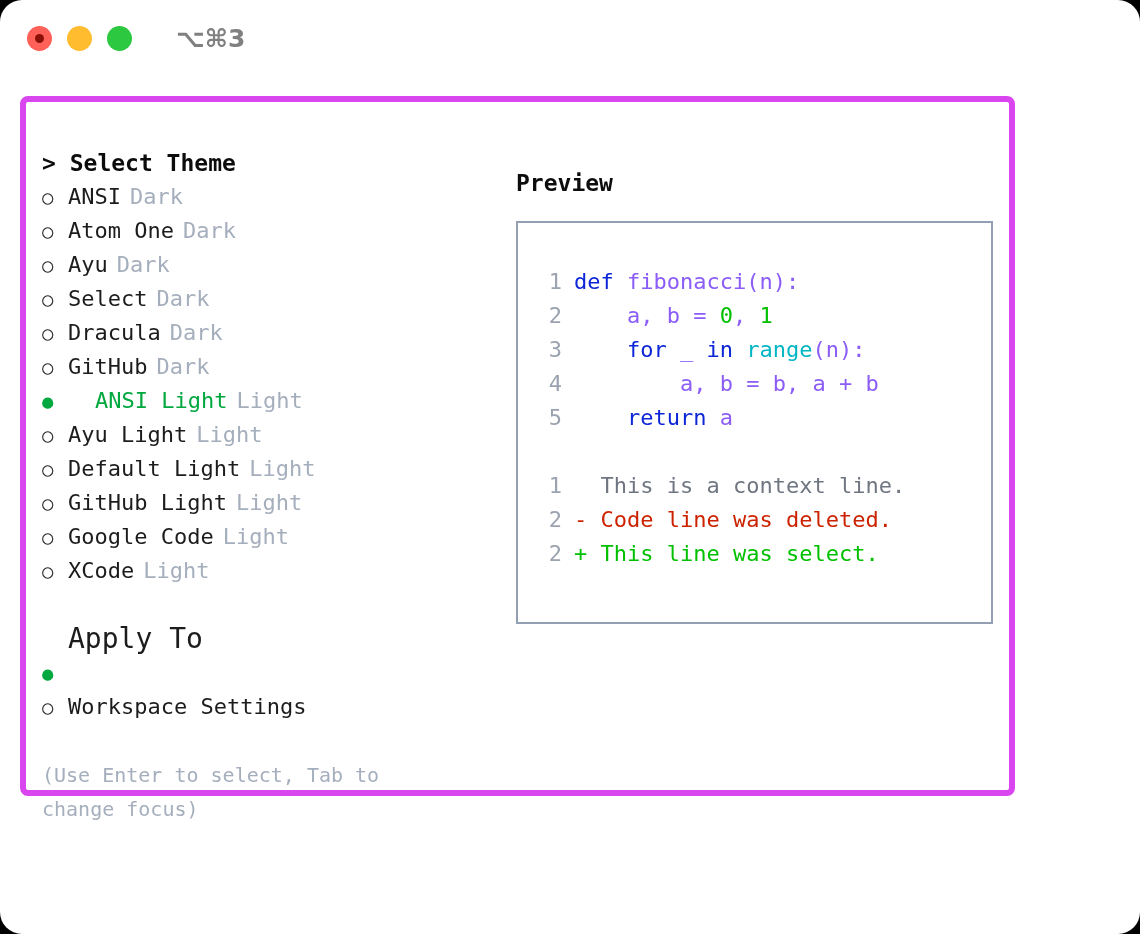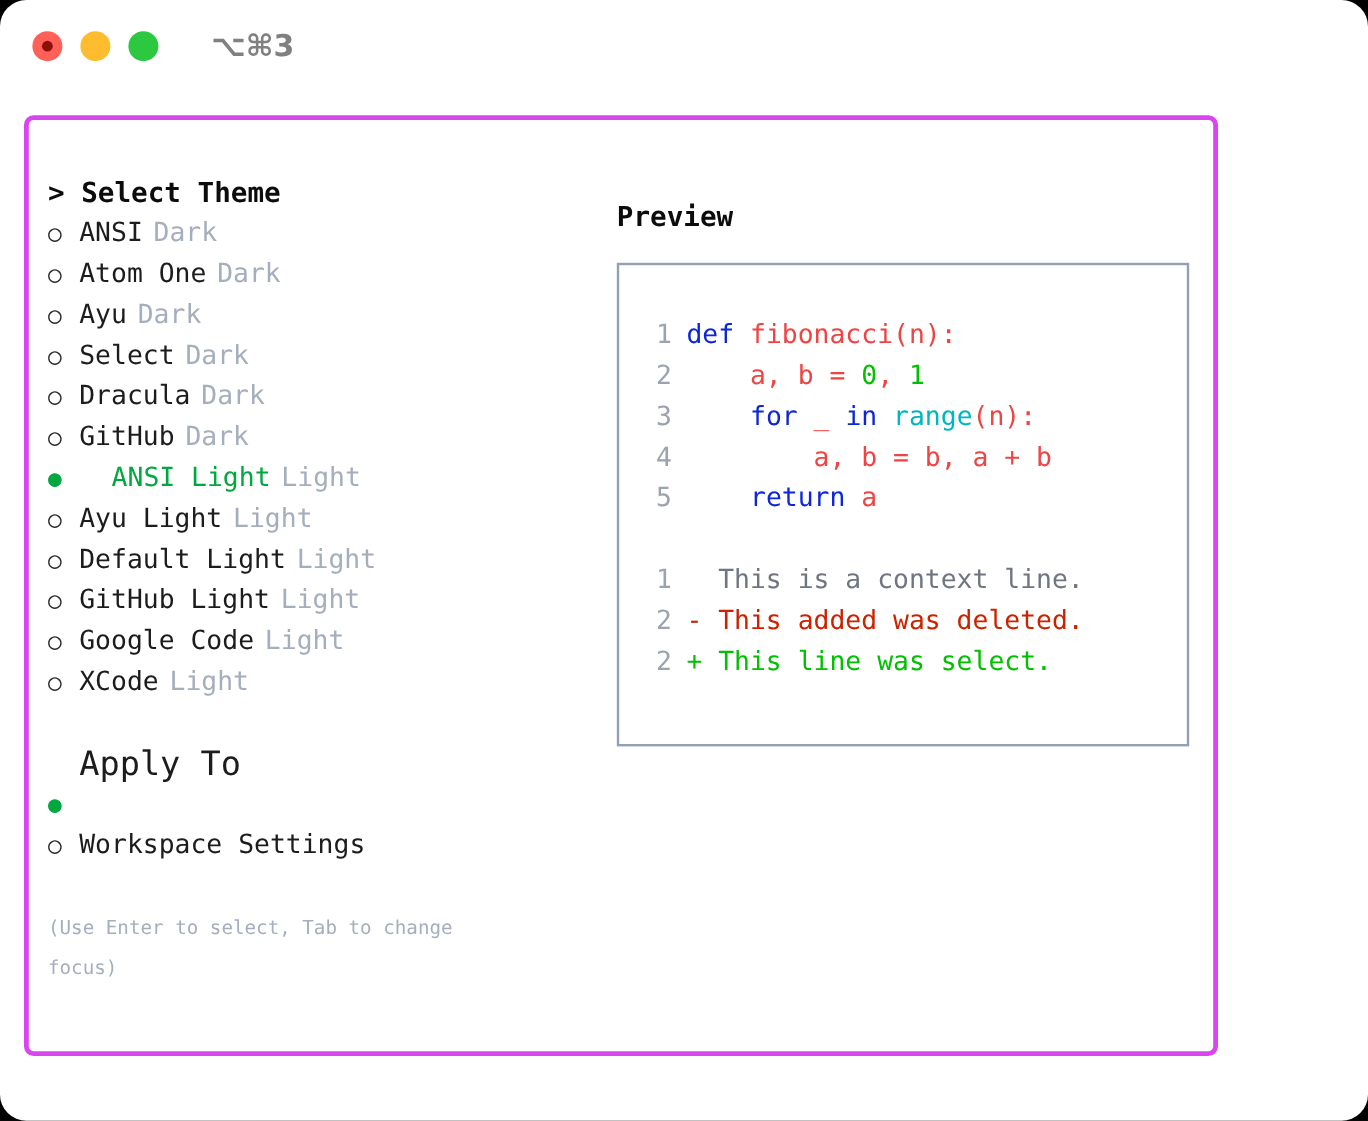--- a/index.html
+++ b/index.html
@@ -66,22 +66,22 @@
     letter-spacing: 0px;
     font-family: "DejaVu Sans", "Liberation Sans", sans-serif;
   }
 
   
   #main-panel {
     position: absolute;
     left: 20px;
     top: 96px;
     width: 995px;
-    height: 784px;
-    border: 4px solid #d946ef;
+    height: 700px;
+    border: 6px solid #d946ef;
     border-radius: 8px;
     box-sizing: border-box;
     background: #ffffff;
   }
 
   #panel-columns {
     position: absolute;
     left: 0; top: 0;
     width: 100%; height: 100%;
     display: flex;
@@ -136,21 +136,21 @@
   .group-heading {
     font-size: 28px;
     line-height: 34px;
     color: #1c1c1c;
     padding-left: 26px;
     white-space: pre;
   }
 
   #hint-text {
     margin-top: 34px;
-    font-size: 16px;
+    font-size: 20px;
     line-height: 34px;
     color: #a5aebc;
     width: 400px;
     white-space: normal;
   }
 
   
   #preview-box {
     margin-top: 21px;
     width: 477px;
@@ -173,21 +173,21 @@
     flex: 0 0 auto;
     text-align: right;
     color: #9aa3af;
     margin-right: 12px;
   }
   .code-text { color: #1c1c1c; }
 
   .tok-kw   { color: #0d27d8; }
   .tok-fn   { color: #00b6c4; }
   .tok-num  { color: #00c000; }
-  .tok-plain{ color: #ef4444; }
+  .tok-plain{ color: #8b5cf6; }
 
   .diff-ctx { color: #6f7681; }
   .diff-del { color: #cc2200; }
   .diff-add { color: #00c000; }
 
   .blank-row { height: 34px; }
 </style>
 </head>
 <body>
 
@@ -240,21 +240,21 @@
           <div id="code-block">
               <div class="code-row"><span class="lineno">1</span><span class="code-text"><span class="tok-kw">def</span><span class="tok-plain"> fibonacci(n):</span></span></div>
               <div class="code-row"><span class="lineno">2</span><span class="code-text"><span class="tok-plain">    a, b = </span><span class="tok-num">0</span><span class="tok-plain">, </span><span class="tok-num">1</span></span></div>
               <div class="code-row"><span class="lineno">3</span><span class="code-text"><span class="tok-plain">    </span><span class="tok-kw">for</span><span class="tok-plain"> _ </span><span class="tok-kw">in</span><span class="tok-plain"> </span><span class="tok-fn">range</span><span class="tok-plain">(n):</span></span></div>
               <div class="code-row"><span class="lineno">4</span><span class="code-text"><span class="tok-plain">        a, b = b, a + b</span></span></div>
               <div class="code-row"><span class="lineno">5</span><span class="code-text"><span class="tok-plain">    </span><span class="tok-kw">return</span><span class="tok-plain"> a</span></span></div>
             </div>
           <div class="blank-row"></div>
           <div id="diff-block">
               <div class="code-row"><span class="lineno">1</span><span class="diff-ctx">  This is a context line.</span></div>
-              <div class="code-row"><span class="lineno">2</span><span class="diff-del">- This added was deleted.</span></div>
+              <div class="code-row"><span class="lineno">2</span><span class="diff-del">- Code line was deleted.</span></div>
               <div class="code-row"><span class="lineno">2</span><span class="diff-add">+ This line was select.</span></div>
             </div>
         </div>
       </div>
 
     </div>
   </div>
 </div>
 
 </body></html>

